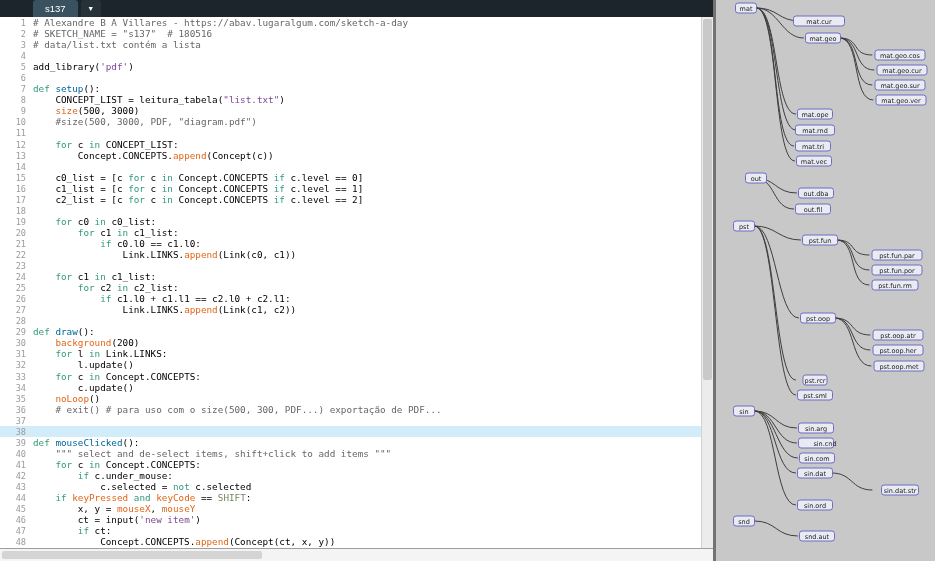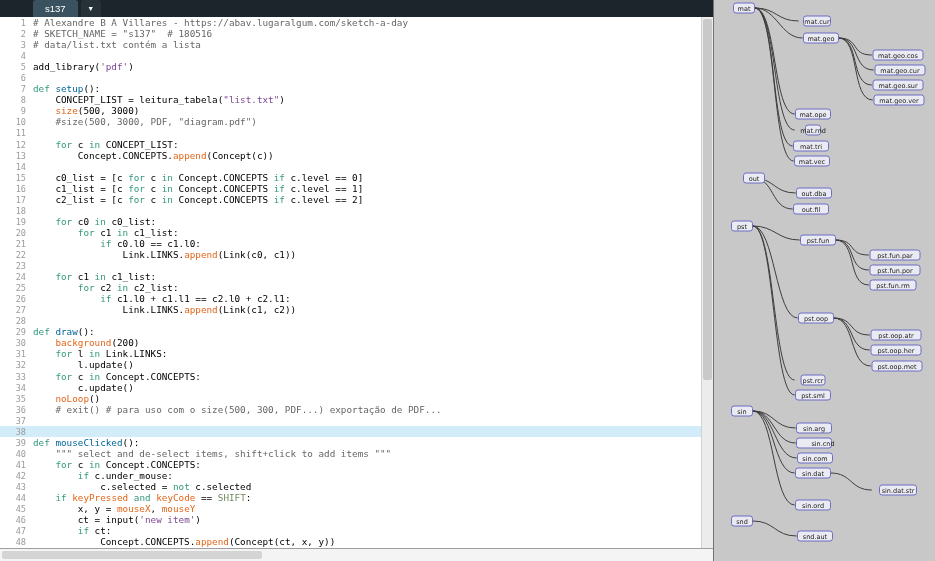--- a/index.html
+++ b/index.html
@@ -23,21 +23,21 @@
   .tok-s { color:var(--tok-string,#7d4793); }
   .tok-b { color:var(--tok-builtin,#e2661a); }
   .tok-n { color:var(--tok-constant,#718a62); }
   .tok-p { color:var(--tok-plain,#000); }
   .vscroll { position:absolute; top:0; right:0; bottom:0; width:12px; background:#ececec; border-left:1px solid #d2d2d2; }
   .vthumb { position:absolute; top:2px; left:1px; right:1px; height:68%; background:#c9c9c9; border-radius:2px; }
   .hscroll-bar { position:absolute; bottom:0; left:0; width:713px; height:13px; background:#f4f4f4; border-top:1px solid #9e9e9e; }
   .hthumb { position:absolute; top:2px; left:2px; width:260px; height:8px; background:#d4d4d4; border-radius:2px; }
 
   
-  .sketch-pane { position:relative; flex:1; height:561px; background:var(--canvas,#c8c8c8); border-left:1px solid #737373; overflow:hidden; }
+  .sketch-pane { position:relative; flex:1; height:561px; background:var(--canvas,#c8c8c8); border-left:3px solid #737373; overflow:hidden; }
   .sketch-pane svg { position:absolute; inset:0; width:100%; height:100%; }
   #nodes { position:absolute; inset:0; }
   .node { position:absolute; transform:translate(-50%,-50%); height:11px; border:1px solid var(--node-border,#6c6cc4);
           background:var(--node-fill,#eaeaf2); color:var(--node-text,#222); border-radius:3px;
           font-family:"DejaVu Sans", sans-serif; font-size:6.5px; display:flex; align-items:center; justify-content:center;
           padding:0 2px; white-space:nowrap; cursor:pointer; }
 </style>
 </head>
 <body>
 
@@ -141,28 +141,28 @@
         <path d="M 39 411 C 61 411, 60 428, 82 428" fill="none" stroke="#3c3c3c" stroke-width="1"></path>
         <path d="M 39 411 C 61 411, 60 443, 82 443" fill="none" stroke="#3c3c3c" stroke-width="1"></path>
         <path d="M 39 411 C 61 411, 61 458, 83 458" fill="none" stroke="#3c3c3c" stroke-width="1"></path>
         <path d="M 39 411 C 61 411, 59 473, 81 473" fill="none" stroke="#3c3c3c" stroke-width="1"></path>
         <path d="M 117 473 C 139 473, 136.5 490, 158.5 490" fill="none" stroke="#3c3c3c" stroke-width="1"></path>
         <path d="M 39 411 C 61 411, 59 505, 81 505" fill="none" stroke="#3c3c3c" stroke-width="1"></path>
         <path d="M 39 521 C 61 521, 61 536, 83 536" fill="none" stroke="#3c3c3c" stroke-width="1"></path>
       </svg>
     <div id="nodes">
         <div class="node" style="left: 30px; top: 8px; width: 22px;">mat</div>
-        <div class="node" style="left: 103px; top: 21px; width: 28px;">mat.cur</div>
+        <div class="node" style="left: 103px; top: 21px; width: 52px;">mat.cur</div>
         <div class="node" style="left: 107px; top: 38px; width: 36px;">mat.geo</div>
         <div class="node" style="left: 184px; top: 55px; width: 51px;">mat.geo.cos</div>
         <div class="node" style="left: 186px; top: 70px; width: 51px;">mat.geo.cur</div>
         <div class="node" style="left: 184px; top: 85px; width: 51px;">mat.geo.sur</div>
         <div class="node" style="left: 185px; top: 100px; width: 51px;">mat.geo.ver</div>
         <div class="node" style="left: 99px; top: 114px; width: 36px;">mat.ope</div>
-        <div class="node" style="left: 99px; top: 130px; width: 16px;">mat.rnd</div>
+        <div class="node" style="left: 99px; top: 130px; width: 40px;">mat.rnd</div>
         <div class="node" style="left: 97px; top: 146px; width: 36px;">mat.tri</div>
         <div class="node" style="left: 98px; top: 161px; width: 36px; text-align: right;">mat.vec</div>
         <div class="node" style="left: 40px; top: 178px; width: 22px;">out</div>
         <div class="node" style="left: 100px; top: 193px; width: 36px;">out.dba</div>
         <div class="node" style="left: 97px; top: 209px; width: 36px;">out.fil</div>
         <div class="node" style="left: 28px; top: 226px; width: 22px;">pst</div>
         <div class="node" style="left: 104px; top: 240px; width: 36px;">pst.fun</div>
         <div class="node" style="left: 181px; top: 255px; width: 51px;">pst.fun.par</div>
         <div class="node" style="left: 181px; top: 270px; width: 51px;">pst.fun.por</div>
         <div class="node" style="left: 179px; top: 285px; width: 47px;">pst.fun.rm</div>

